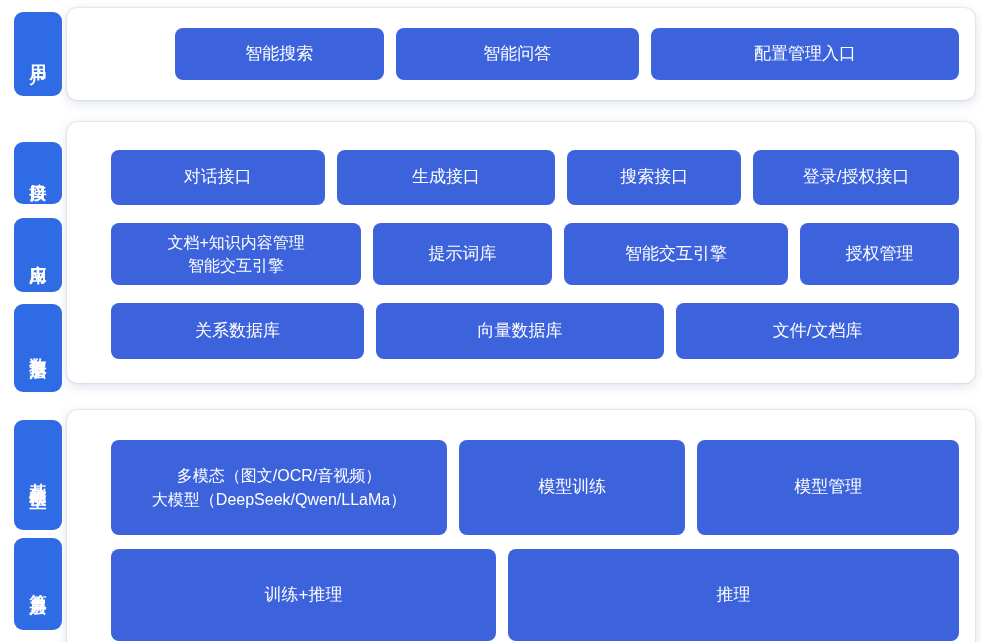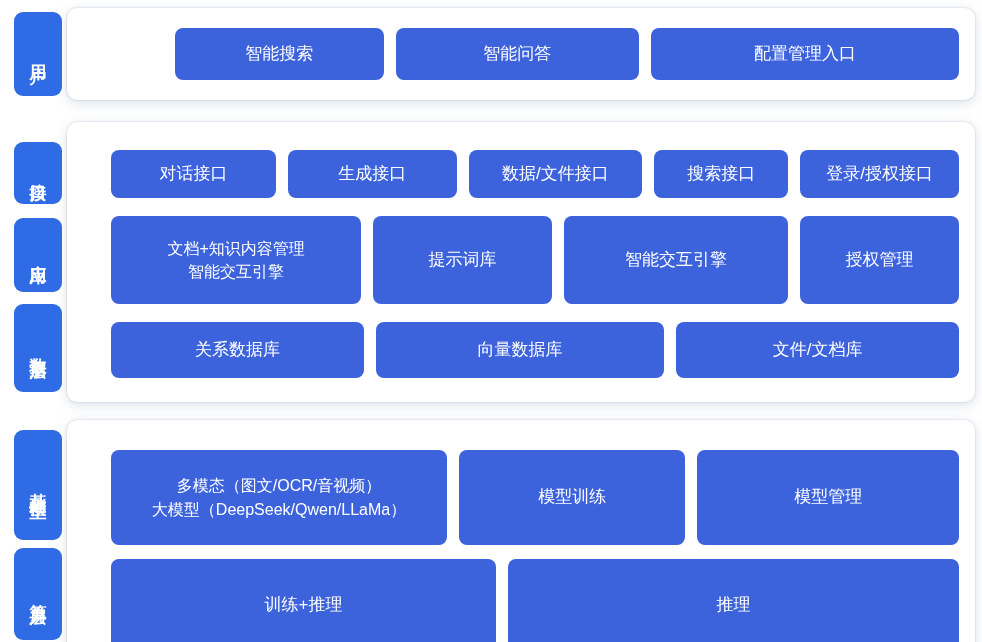--- a/index.html
+++ b/index.html
@@ -96,29 +96,28 @@
   </div>
 
   <div class="band band-2">
     <div class="labels-col">
       <div class="side-label" style="height:62px; margin-top:20px">接口</div>
       <div class="side-label" style="height:74px; margin-top:14px">应用</div>
       <div class="side-label" style="height:88px; margin-top:12px">数据层</div>
     </div>
     <div class="card card-2">
 
-      <div class="row" style="height:48px">
+      <div class="row" style="height:55px">
         <div class="block" style="flex:166">对话接口</div>
         <div class="block" style="flex:170">生成接口</div>
-        <div class="block" style="flex:175">数据/文件接口</div>
         <div class="block" style="flex:135">搜索接口</div>
         <div class="block" style="flex:160">登录/授权接口</div>
       </div>
 
-      <div class="row" style="height:88px">
+      <div class="row" style="height:62px">
         <div class="block two-line" style="flex:252">
           <span>文档+知识内容管理</span>
           <span>智能交互引擎</span>
         </div>
         <div class="block" style="flex:180">提示词库</div>
         <div class="block" style="flex:226">智能交互引擎</div>
         <div class="block" style="flex:160">授权管理</div>
       </div>
 
       <div class="row" style="height:56px">

